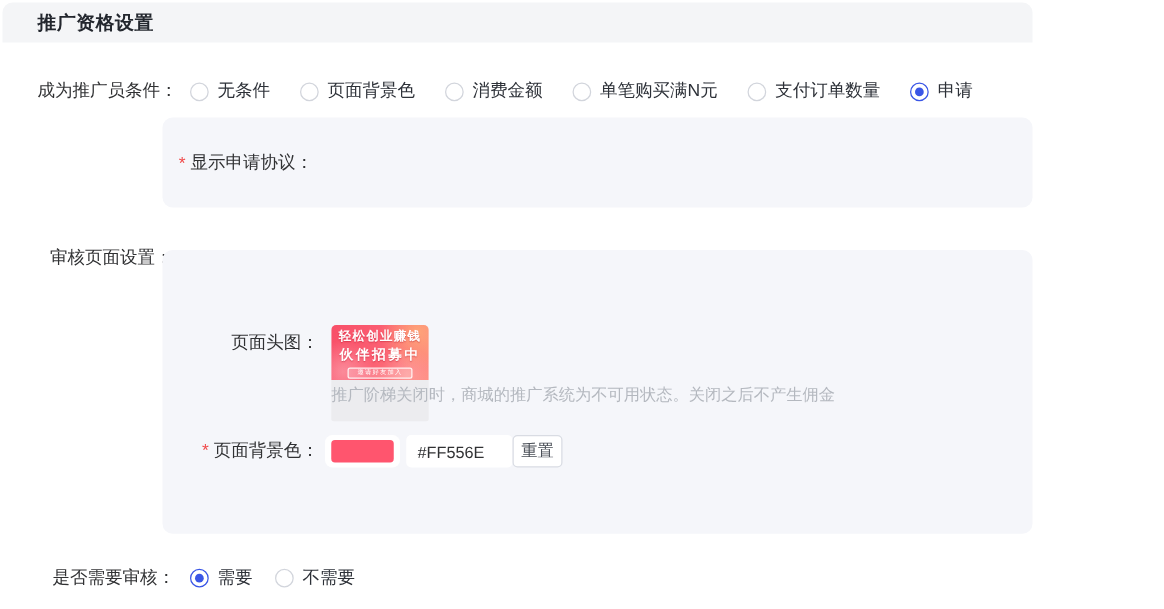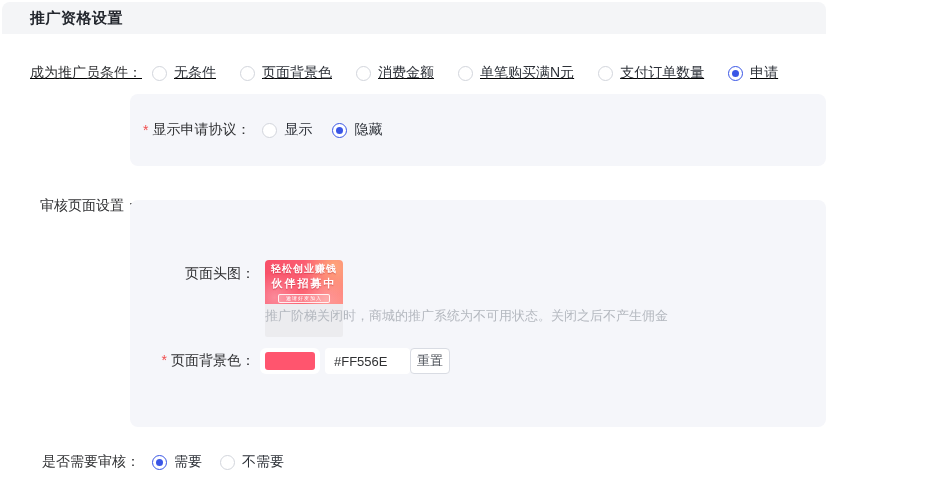--- a/index.html
+++ b/index.html
@@ -24,21 +24,21 @@
 
   .form-label{font-size:14px;color:var(--text-dark);white-space:nowrap;}
   .req{color:var(--asterisk-red);margin-right:4px;font-size:14px;}
 
   .radio{display:inline-flex;align-items:center;gap:7px;cursor:pointer;white-space:nowrap;text-align:center;}
   .rdot{width:15px;height:15px;border:1px solid var(--radio-border);border-radius:50%;background:#fff;flex:0 0 auto;}
   .radio.checked .rdot{border:1.5px solid var(--accent-blue);display:flex;align-items:center;justify-content:center;}
   .radio.checked .rdot::after{content:"";width:7px;height:7px;border-radius:50%;background:var(--accent-blue);}
   .rlabel{font-size:14px;color:#2d3138;}
 
-  .row-condition{position:absolute;left:30px;top:64px;display:flex;align-items:center;text-decoration:underline;}
+  .row-condition{position:absolute;left:30px;top:64px;display:flex;align-items:center;}
   .radio-group{display:flex;align-items:center;gap:24px;margin-left:10px;}
 
   .panel{position:absolute;left:130px;right:2px;background:var(--panel-bg);border-radius:8px;}
   .panel1{top:94px;height:72px;}
   .panel1-row{position:absolute;left:13px;top:50%;transform:translateY(-50%);display:flex;align-items:center;}
   .panel1-row .radio-group{gap:20px;margin-left:12px;}
 
   .section-label{position:absolute;left:40px;top:197px;font-size:14px;color:var(--text-dark);}
 
   .panel2{top:200px;height:227px;}
@@ -108,30 +108,20 @@
         <span class="rdot"></span>
         <span class="rlabel">申请</span>
       </label>
     </div>
   </div>
 
   <div class="panel panel1">
     <div class="panel1-row">
       <span class="req">*</span>
       <span class="form-label">显示申请协议：</span>
-      <div class="radio-group">
-        <label class="radio">
-          <span class="rdot"></span>
-          <span class="rlabel">显示</span>
-        </label>
-        <label class="radio checked">
-          <span class="rdot"></span>
-          <span class="rlabel">隐藏</span>
-        </label>
-      </div>
     </div>
   </div>
 
   <div class="section-label">审核页面设置：</div>
 
   <div class="panel panel2">
 
     <div class="row-headimg">
       <span class="label-col">页面头图：</span>
       <div class="upload-preview">

